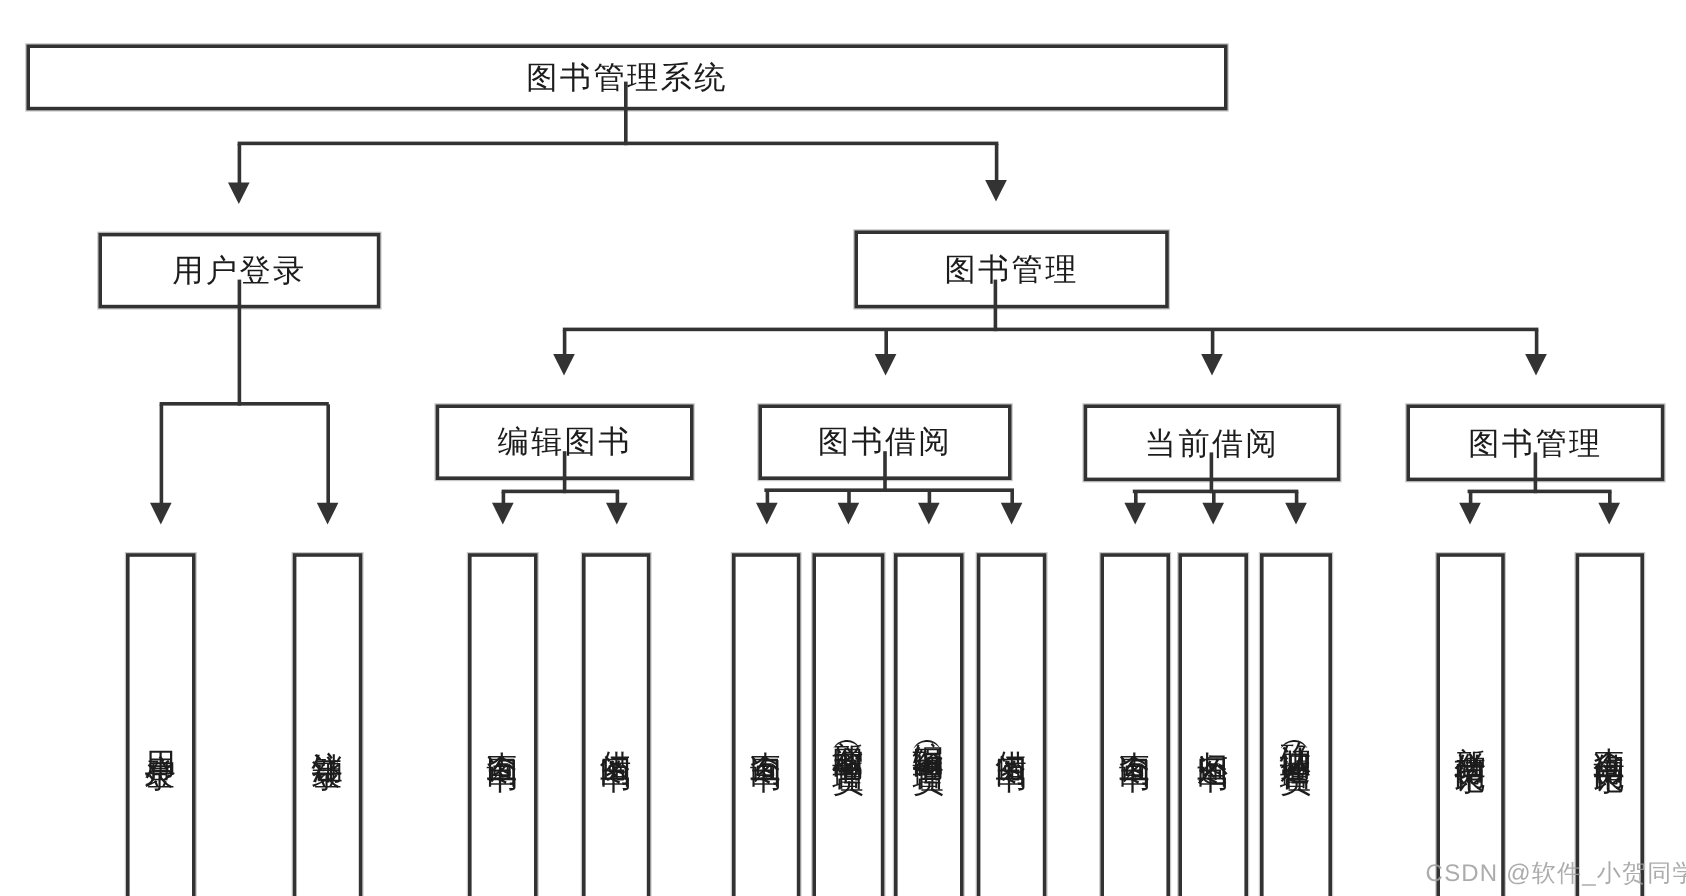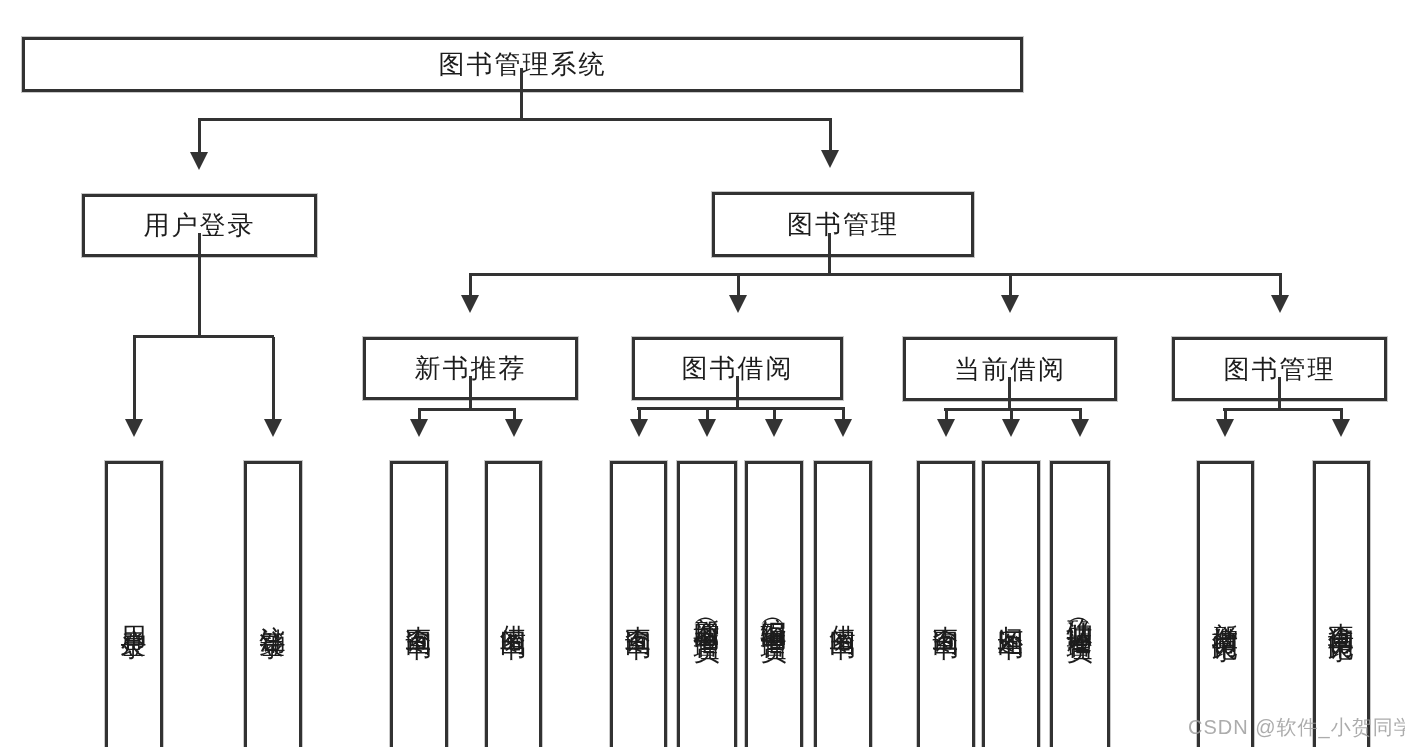--- a/index.html
+++ b/index.html
@@ -68,21 +68,21 @@
   </div>
 
   <div class="box" style="left:82px;top:170px;width:235px;height:63px">
     <span class="hlabel">用户登录</span>
   </div>
   <div class="box" style="left:712px;top:168px;width:262px;height:65px">
     <span class="hlabel">图书管理</span>
   </div>
 
   <div class="box" style="left:363px;top:313px;width:215px;height:63px">
-    <span class="hlabel">新书推荐</span>
+    <span class="hlabel">编辑图书</span>
   </div>
   <div class="box" style="left:903px;top:313px;width:214px;height:64px">
     <span class="hlabel">当前借阅</span>
   </div>
   <div class="box" style="left:632px;top:313px;width:211px;height:63px">
     <span class="hlabel">图书借阅</span>
   </div>
   <div class="box" style="left:1172px;top:313px;width:215px;height:64px">
     <span class="hlabel">图书管理</span>
   </div>

